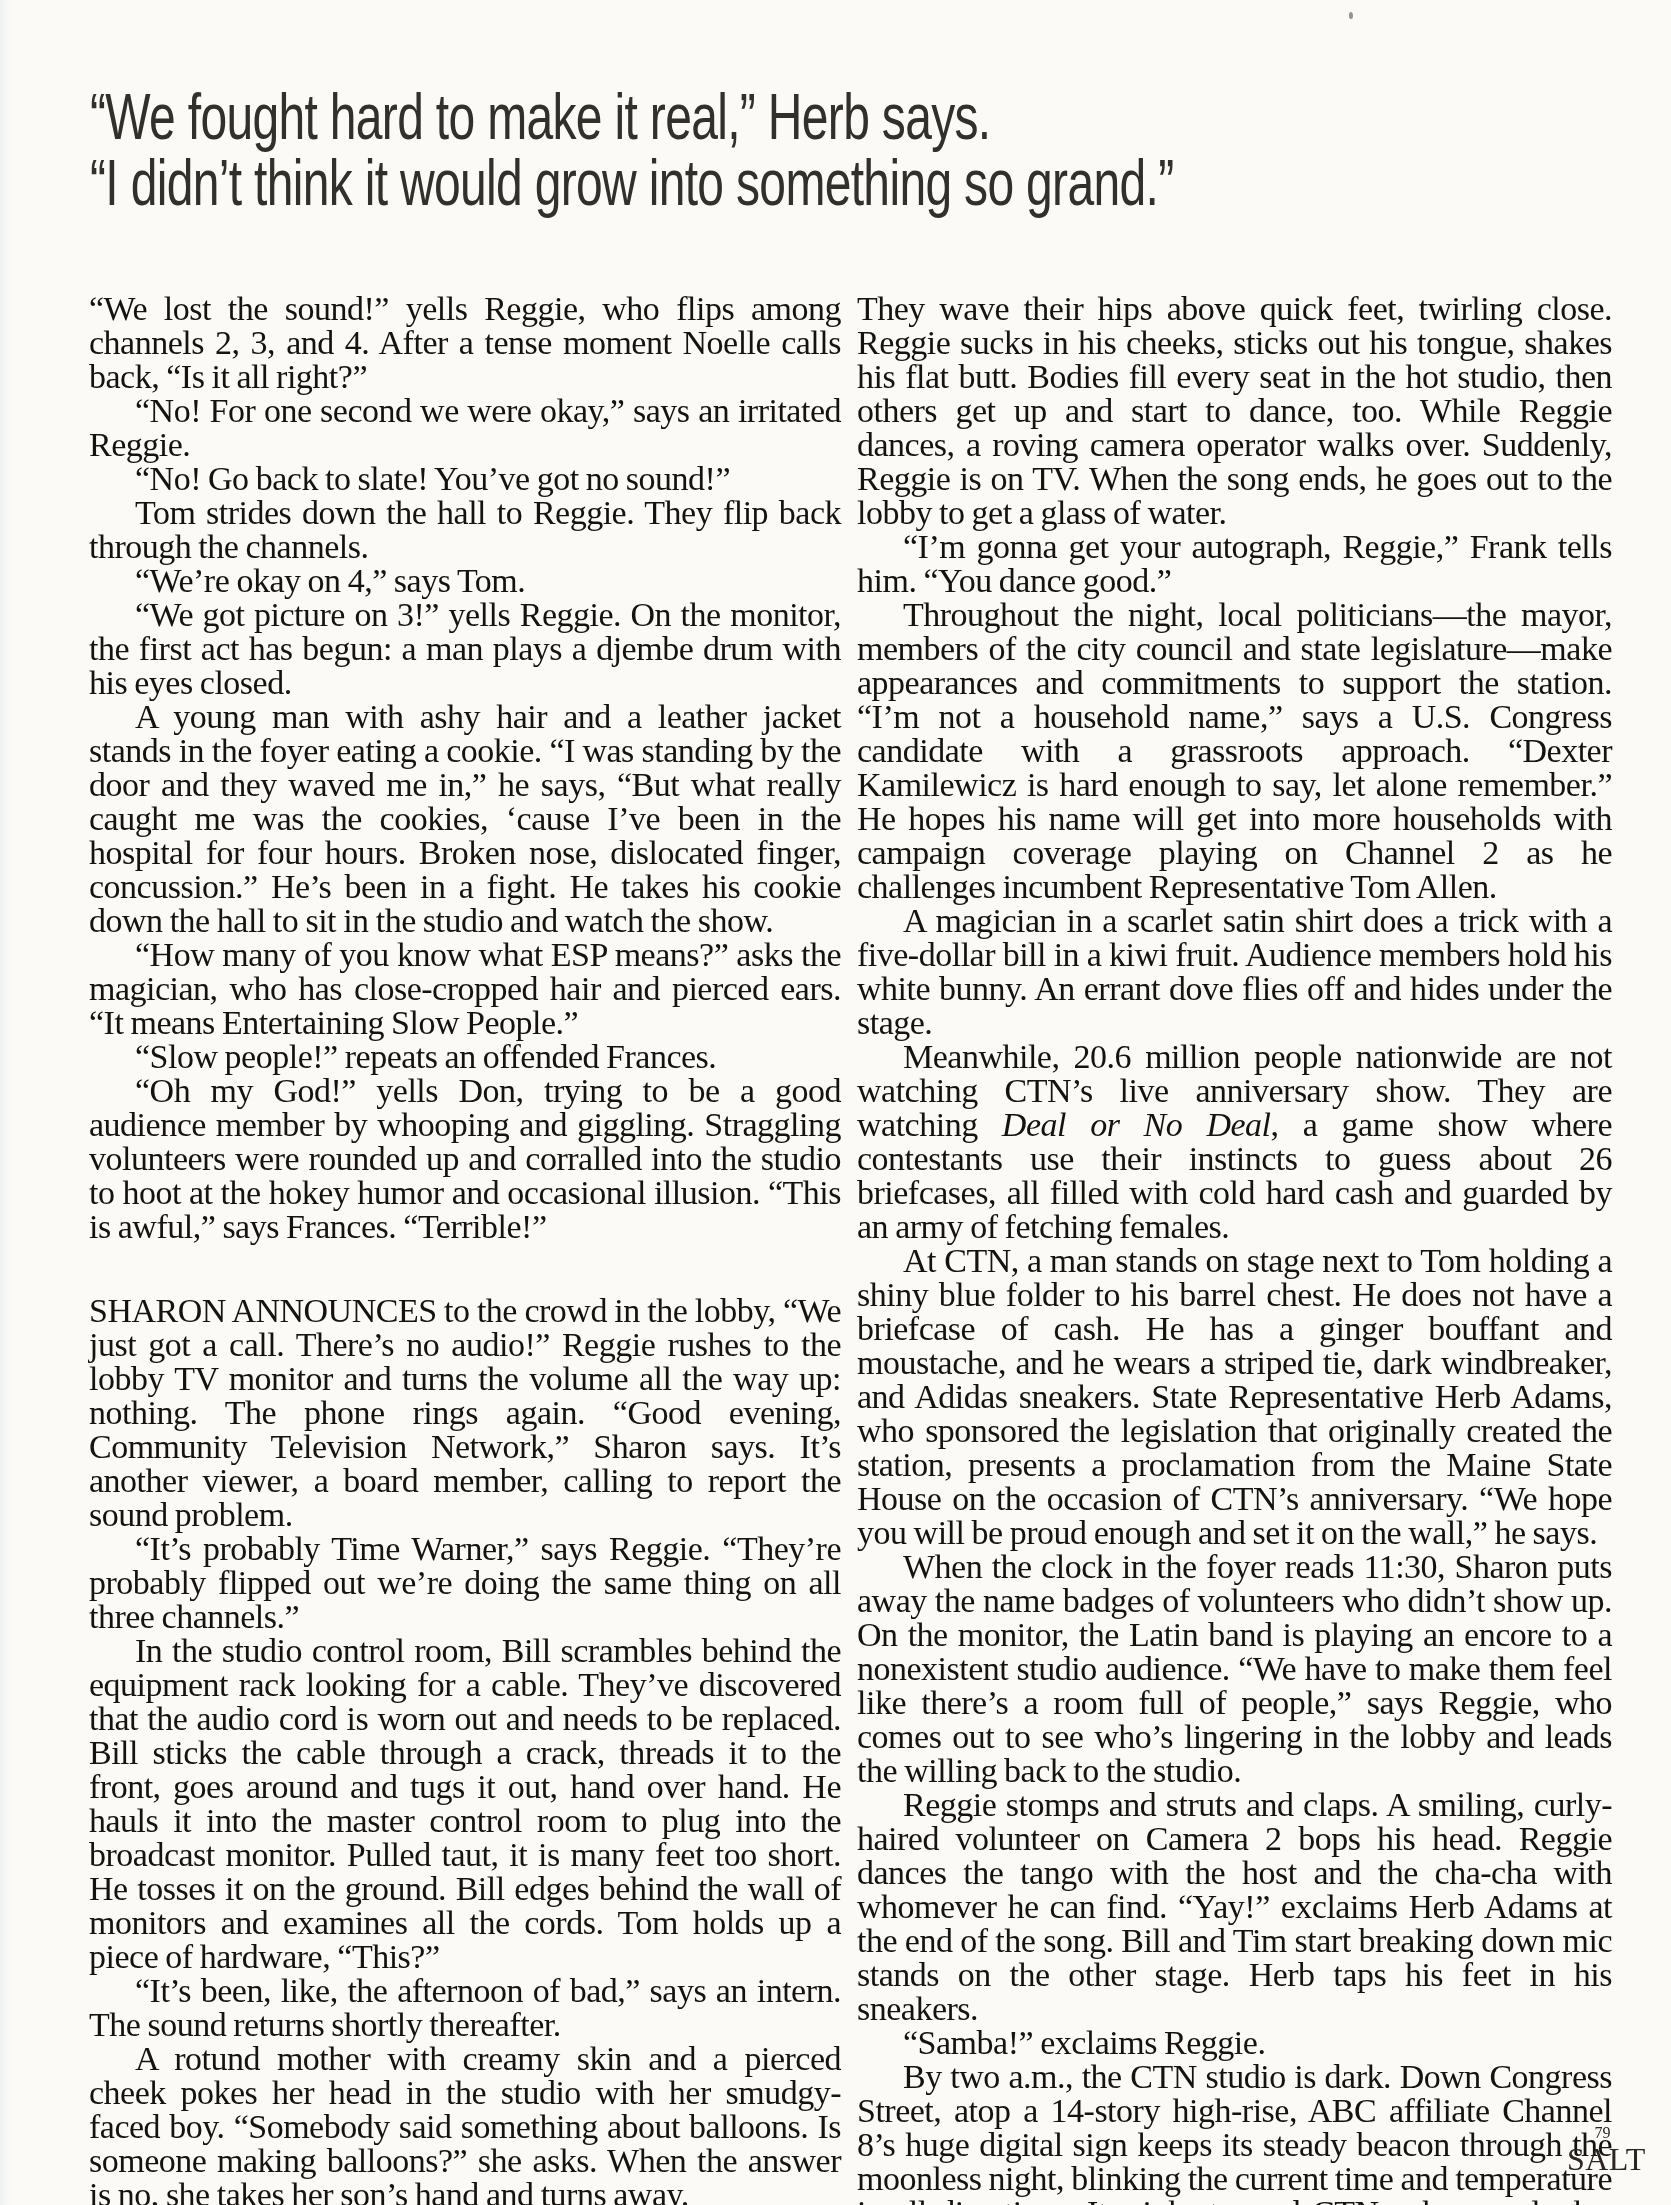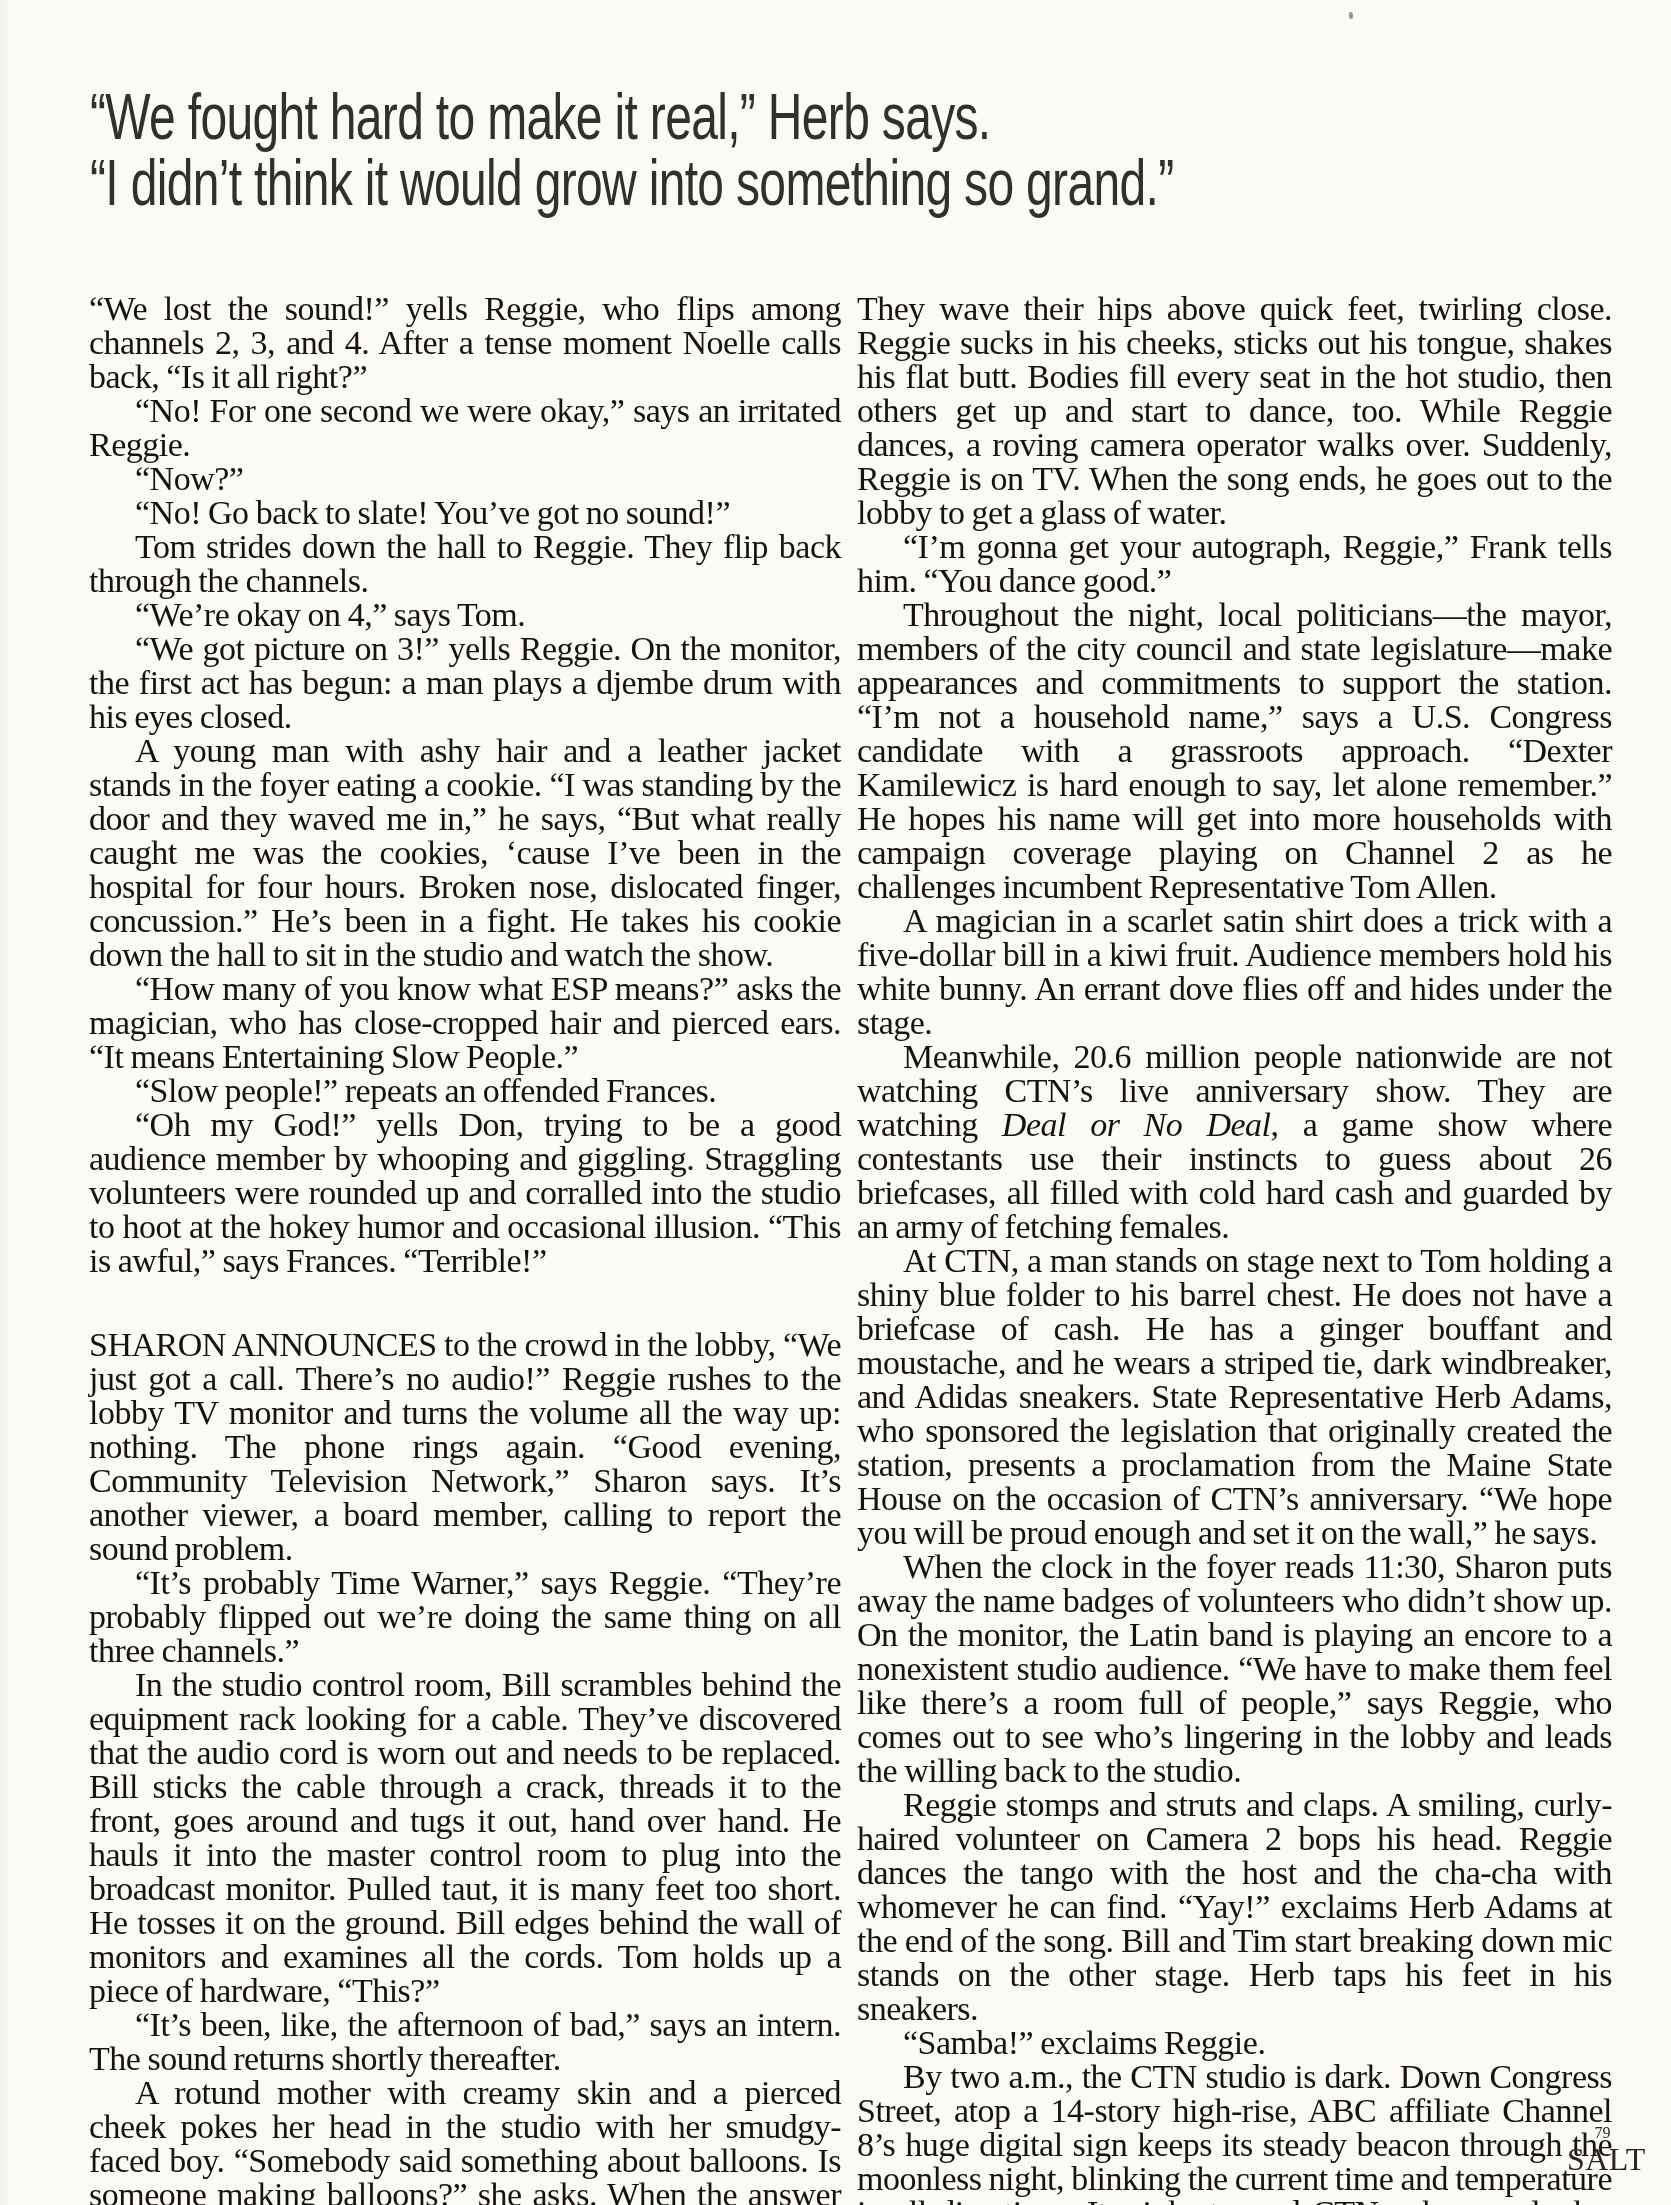--- a/index.html
+++ b/index.html
@@ -87,21 +87,20 @@
 <div class="scan-speck"></div>
 
 <h1 class="headline" style="margin:0; font-weight:400;">
   <span class="hl-line">“We fought hard to make it real,” Herb says.</span>
   <span class="hl-line">“I didn’t think it would grow into something so grand.”</span>
 </h1>
 
 <div class="col col-left">
     <p class="no-indent">“We lost the sound!” yells Reggie, who flips among channels 2, 3, and 4. After a tense moment Noelle calls back, “Is it all right?”</p>
     <p class="">“No! For one second we were okay,” says an irritated Reggie.</p>
-    <p class="">“Now?”</p>
     <p class="">“No! Go back to slate! You’ve got no sound!”</p>
     <p class="">Tom strides down the hall to Reggie. They flip back through the channels.</p>
     <p class="">“We’re okay on 4,” says Tom.</p>
     <p class="">“We got picture on 3!” yells Reggie. On the monitor, the first act has begun: a man plays a djembe drum with his eyes closed.</p>
     <p class="">A young man with ashy hair and a leather jacket stands in the foyer eating a cookie. “I was standing by the door and they waved me in,” he says, “But what really caught me was the cookies, ‘cause I’ve been in the hospital for four hours. Broken nose, dislocated finger, concussion.” He’s been in a fight. He takes his cookie down the hall to sit in the studio and watch the show.</p>
     <p class="">“How many of you know what ESP means?” asks the magician, who has close-cropped hair and pierced ears. “It means Entertaining Slow People.”</p>
     <p class="">“Slow people!” repeats an offended Frances.</p>
     <p class="">“Oh my God!” yells Don, trying to be a good audience member by whooping and giggling. Straggling volunteers were rounded up and corralled into the studio to hoot at the hokey humor and occasional illusion. “This is awful,” says Frances. “Terrible!”</p>
     <p class="no-indent space-before">SHARON ANNOUNCES to the crowd in the lobby, “We just got a call. There’s no audio!” Reggie rushes to the lobby TV monitor and turns the volume all the way up: nothing. The phone rings again. “Good evening, Community Television Network,” Sharon says. It’s another viewer, a board member, calling to report the sound problem.</p>
     <p class="">“It’s probably Time Warner,” says Reggie. “They’re probably flipped out we’re doing the same thing on all three channels.”</p>

